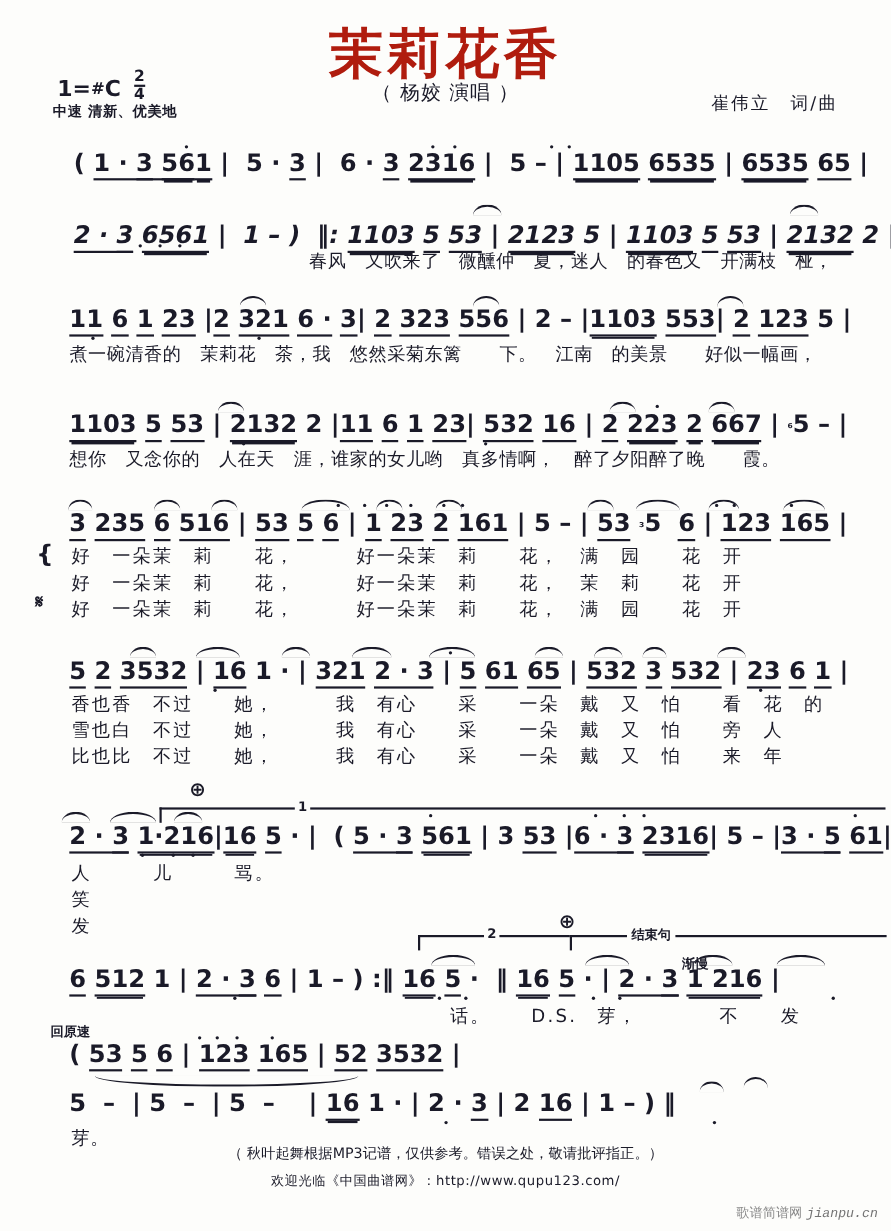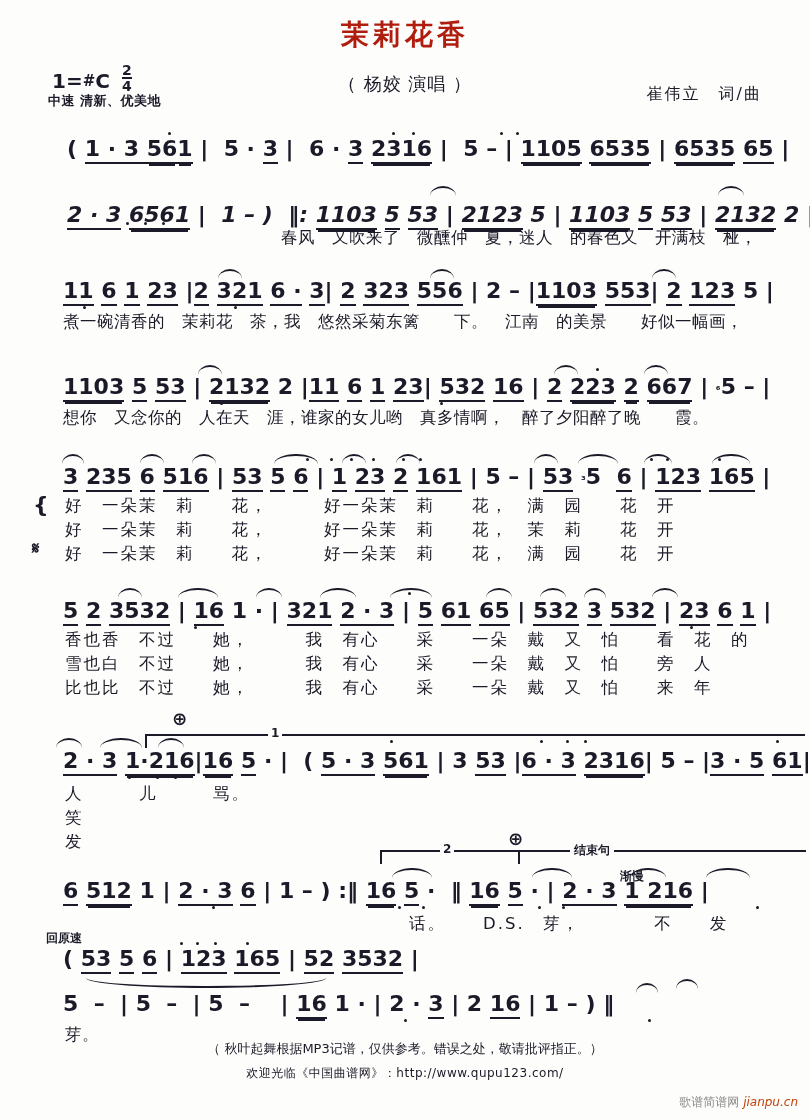--- a/index.html
+++ b/index.html
@@ -10,21 +10,21 @@
     color:#1a1a28;
     position:relative;
     overflow:hidden;
   }
   .page{position:relative;width:810px;height:1119px;}
 
   
   .title{
     position:absolute;left:0;top:16px;width:810px;text-align:center;
     font-family:"DejaVu Sans","Liberation Sans",sans-serif;
-    font-size:28px;font-weight:bold;color:#b01c0e;letter-spacing:4px;
+    font-size:49px;font-weight:bold;color:#b01c0e;letter-spacing:4px;
   }
   .subtitle{
     position:absolute;left:0;top:72px;width:810px;text-align:center;
     font-size:18px;color:#1a1a28;letter-spacing:1px;
   }
   .keysig{position:absolute;left:52px;top:63px;font-size:20px;font-weight:bold;line-height:1;}
   .keysig .sharp{font-size:15px;vertical-align:2px;}
   .frac{display:inline-block;vertical-align:-3px;margin-left:5px;font-size:14px;line-height:1.02;text-align:center;}
   .frac .num{display:block;}
   .frac .den{display:block;border-top:2px solid #1a1a28;}
@@ -59,21 +59,21 @@
 
   .slur{position:absolute;border-top:2px solid #1a1a28;border-radius:50%/100% 100% 0 0;height:8px;}
 
   .marker{position:absolute;font-size:12px;font-weight:bold;white-space:nowrap;}
   .small{font-size:11px;}
 
   .footnote{position:absolute;left:0;top:1040px;width:810px;text-align:center;font-size:13px;}
   .weblink{position:absolute;left:0;top:1065px;width:810px;text-align:center;font-size:12px;
            font-family:"DejaVu Sans","Liberation Sans",sans-serif;letter-spacing:0.5px;}
   .watermark{position:absolute;right:12px;bottom:8px;font-size:12px;color:#8a8a8a;}
-  .watermark .orange{color:#c2410c;font-style:italic;}
+  .watermark .orange{color:#737373;font-style:italic;font-family:Liberation Mono, monospace;}
 </style>
 </head>
 <body>
 
 <div class="page">
 
   <div class="title">茉莉花香</div>
   <div class="subtitle">（ 杨姣 演唱 ）</div>
 
   <div class="keysig">

